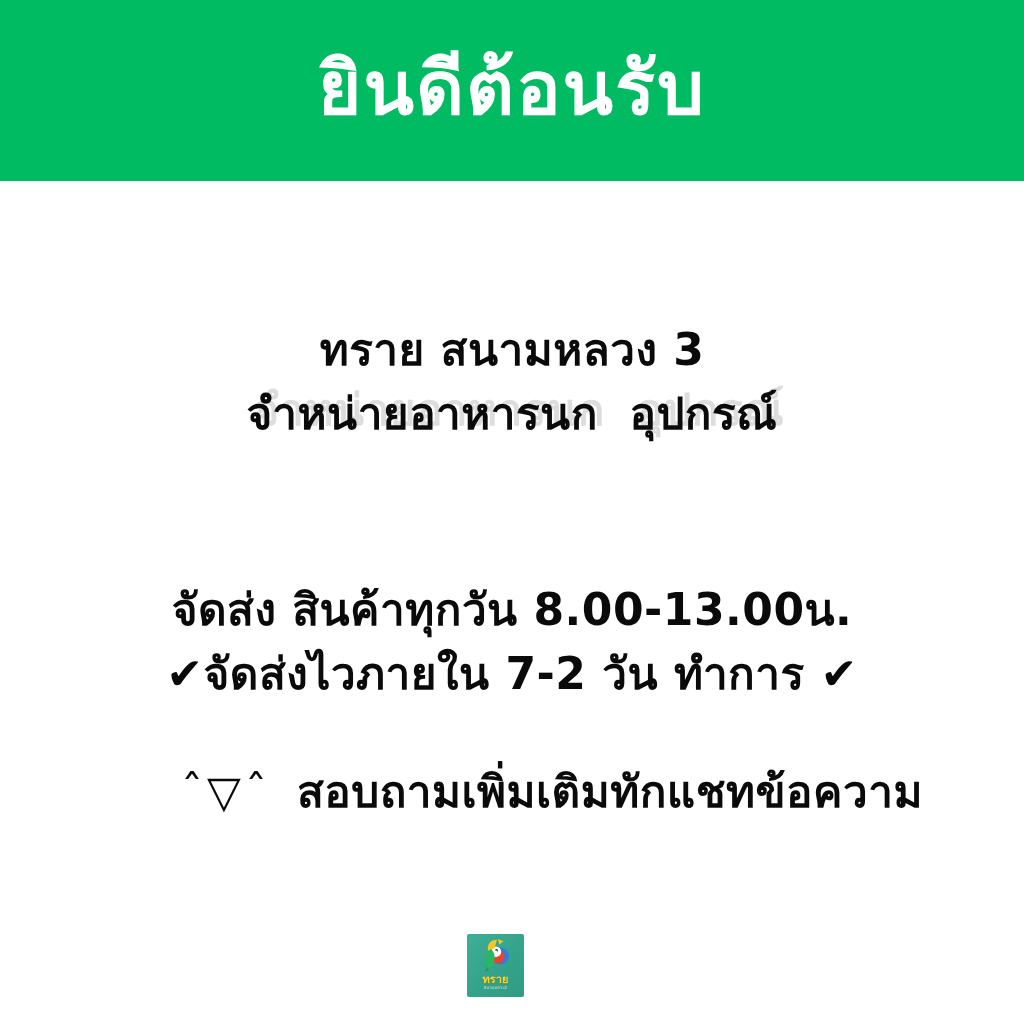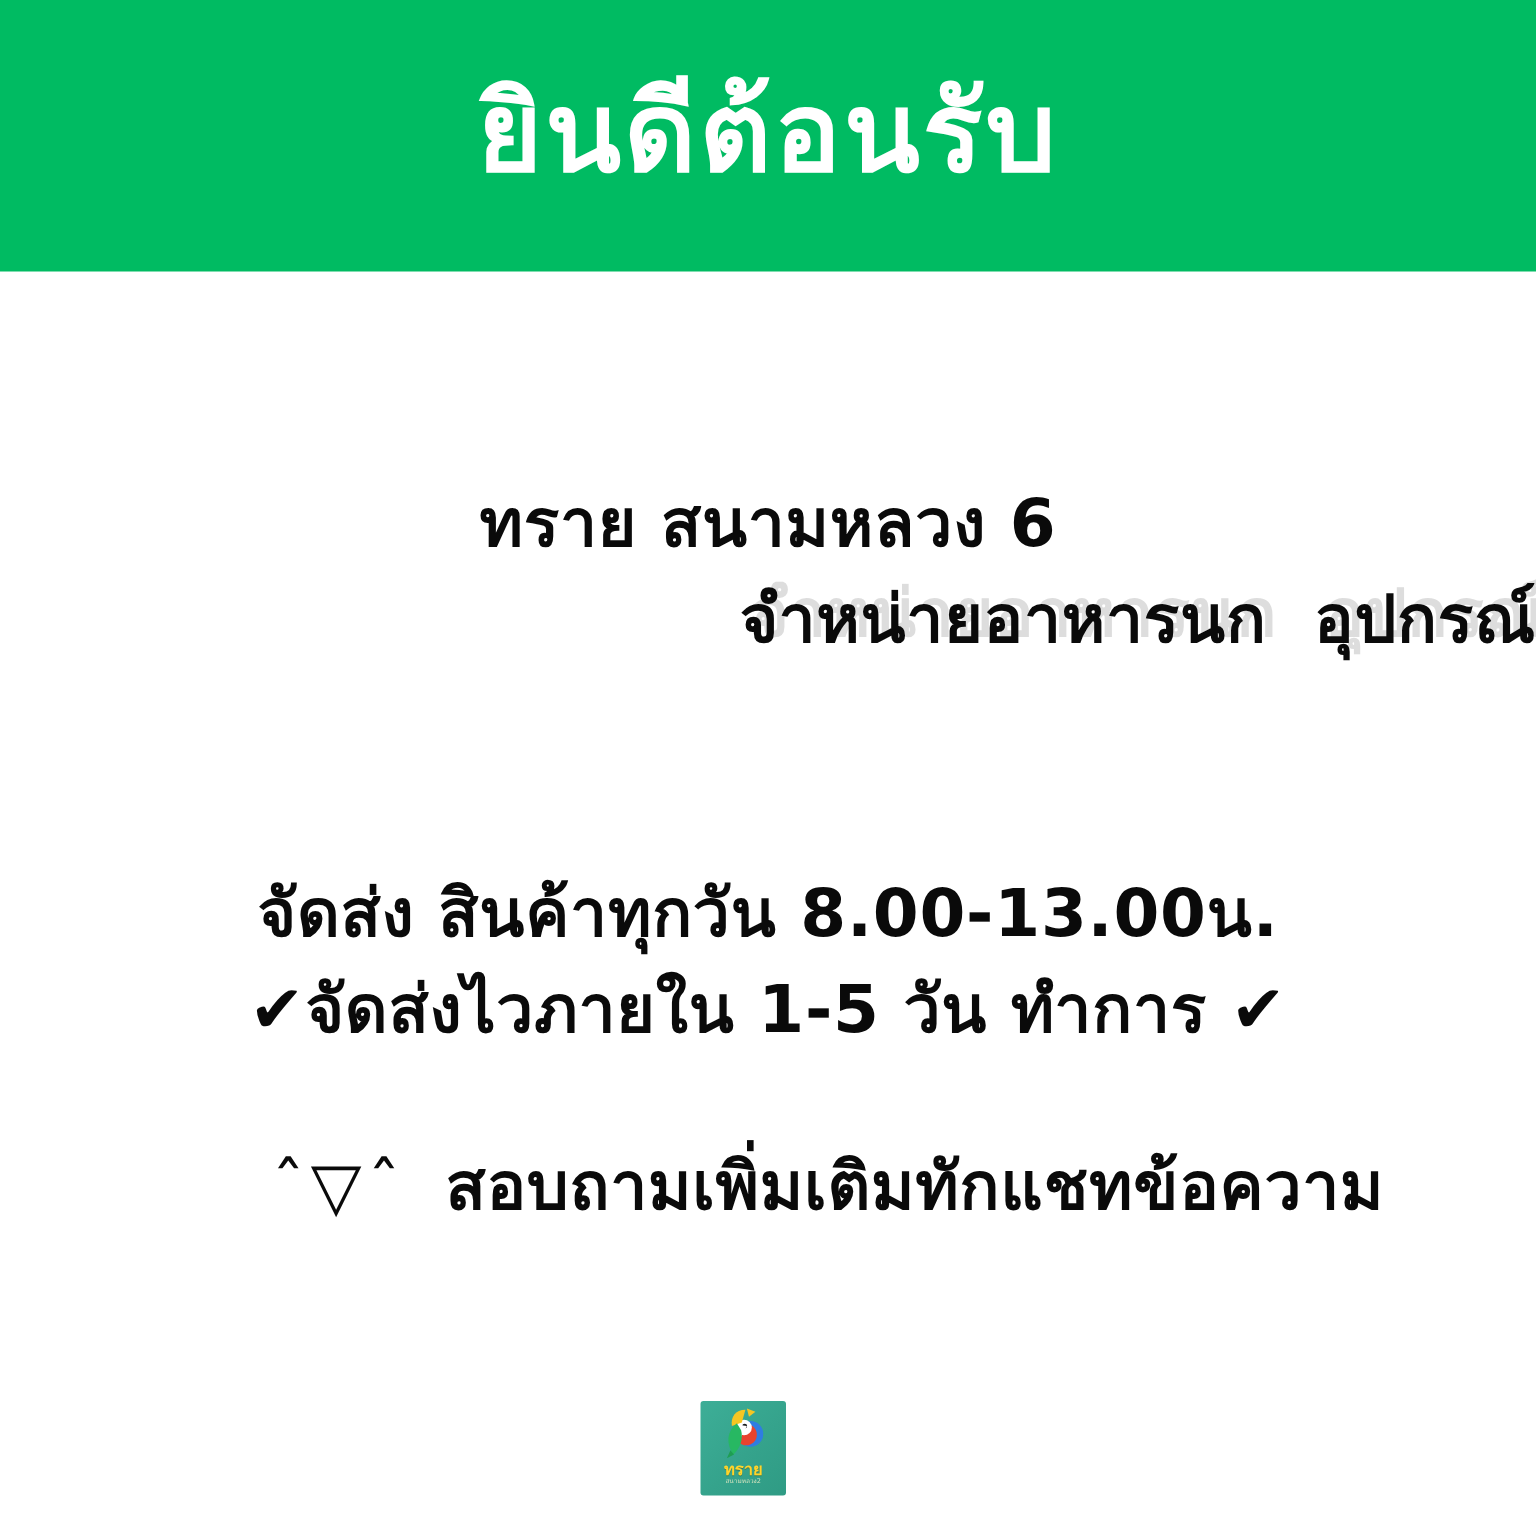--- a/index.html
+++ b/index.html
@@ -51,21 +51,21 @@
     font-size: 44px;
     font-weight: 700;
     color: var(--body-text);
     line-height: 64px;
     white-space: pre-wrap;
     letter-spacing: 0.5px;
   }
   .block.intro    { top: 318px; }
   .block.shipping { top: 578px; }
   .block.contact  { top: 760px; margin-left: 40px; }
-  .line.shadowed { text-shadow: 7px -4px 0 rgba(100,100,100,0.22); text-align: right; }
+  .line.shadowed { text-shadow: 7px -4px 0 rgba(100,100,100,0.22); }
   .emoticon {
     display: inline-block;
     margin-right: 26px;
     letter-spacing: 4px;
     font-weight: 400;
   }
   .logo {
     position: absolute;
     left: 467px; top: 934px;
     width: 57px; height: 63px;
@@ -98,27 +98,27 @@
 </head>
 <body>
 
 <div class="canvas">
 
   <header class="banner">
     <h1>ยินดีต้อนรับ</h1>
   </header>
 
   <section class="block intro">
-    <p class="line">ทราย สนามหลวง 6</p>
+    <p class="line">ทราย สนามหลวง 3</p>
     <p class="line shadowed">จำหน่ายอาหารนก  อุปกรณ์</p>
   </section>
 
   <section class="block shipping">
     <p class="line">จัดส่ง สินค้าทุกวัน 8.00-13.00น.</p>
-    <p class="line">✔จัดส่งไวภายใน 1-5 วัน ทำการ ✔</p>
+    <p class="line">✔จัดส่งไวภายใน 7-2 วัน ทำการ ✔</p>
   </section>
 
   <section class="block contact">
     <p class="line"><span class="emoticon">ˆ▽ˆ</span><span>สอบถามเพิ่มเติมทักแชทข้อความ</span></p>
   </section>
 
   <div class="logo">
     <svg viewBox="0 0 40 40" width="40" height="38" aria-hidden="true">
 
       <circle cx="24.5" cy="21" r="9" fill="#2f7de1"></circle>

